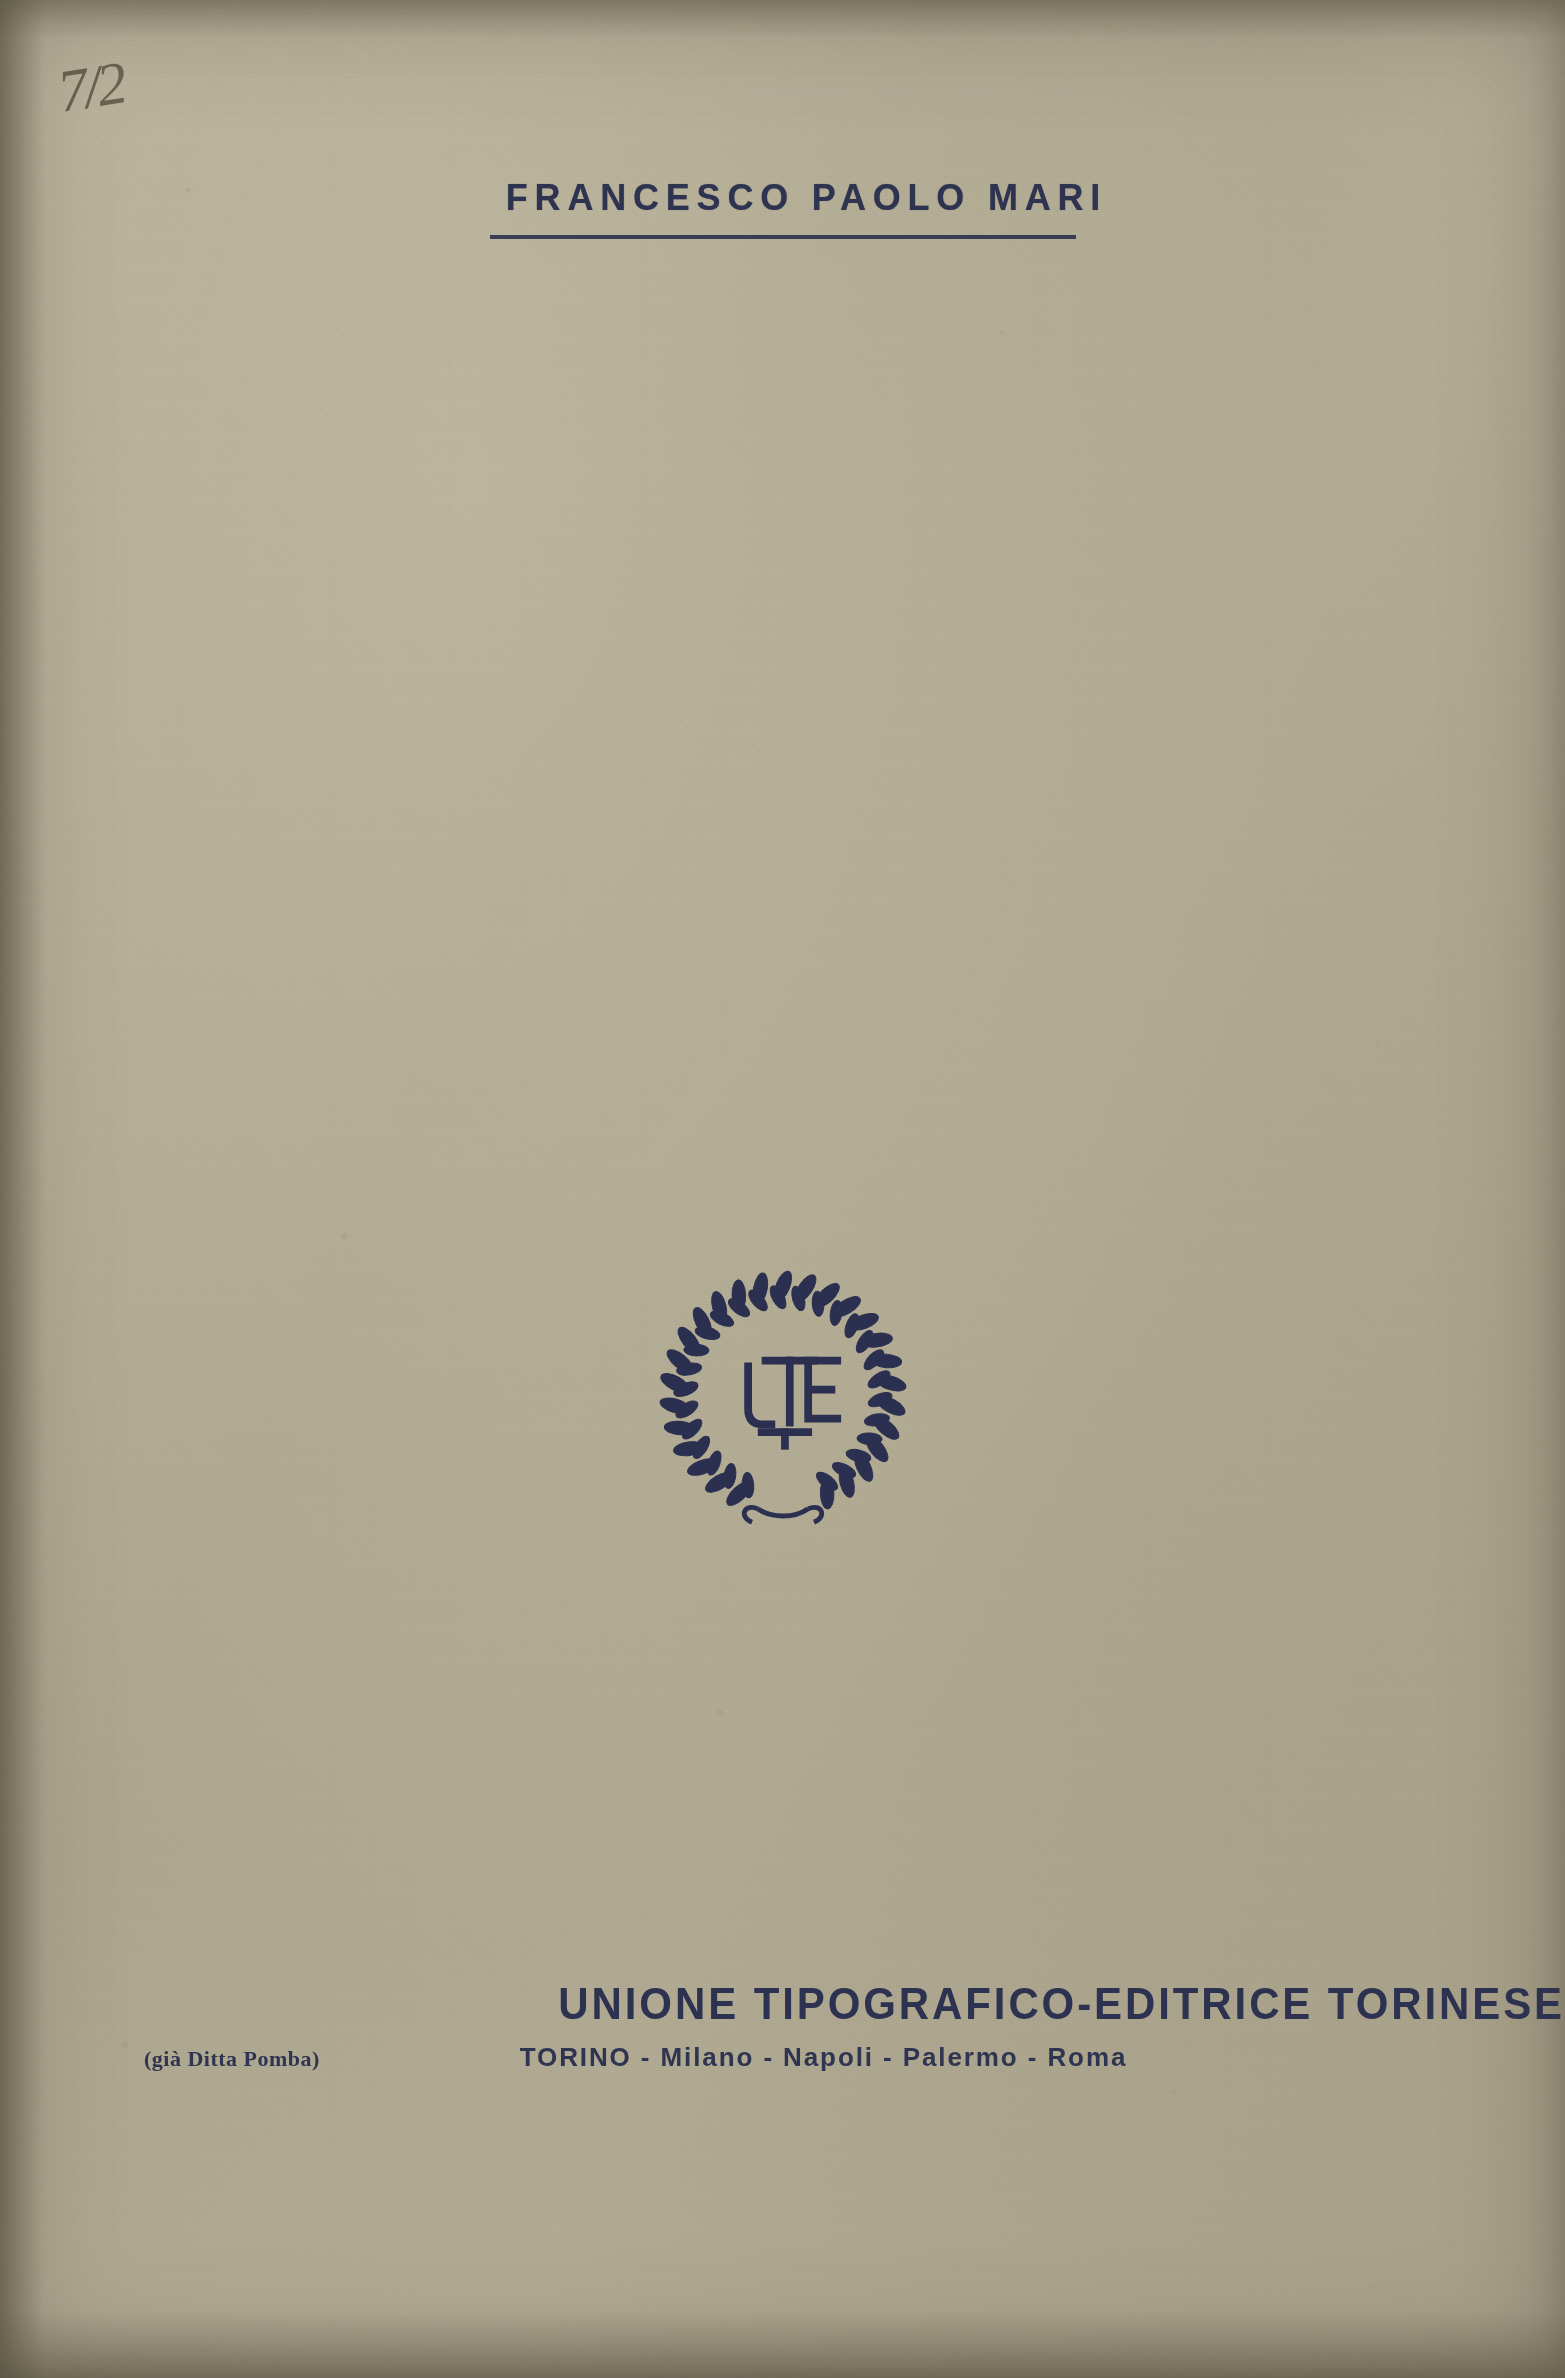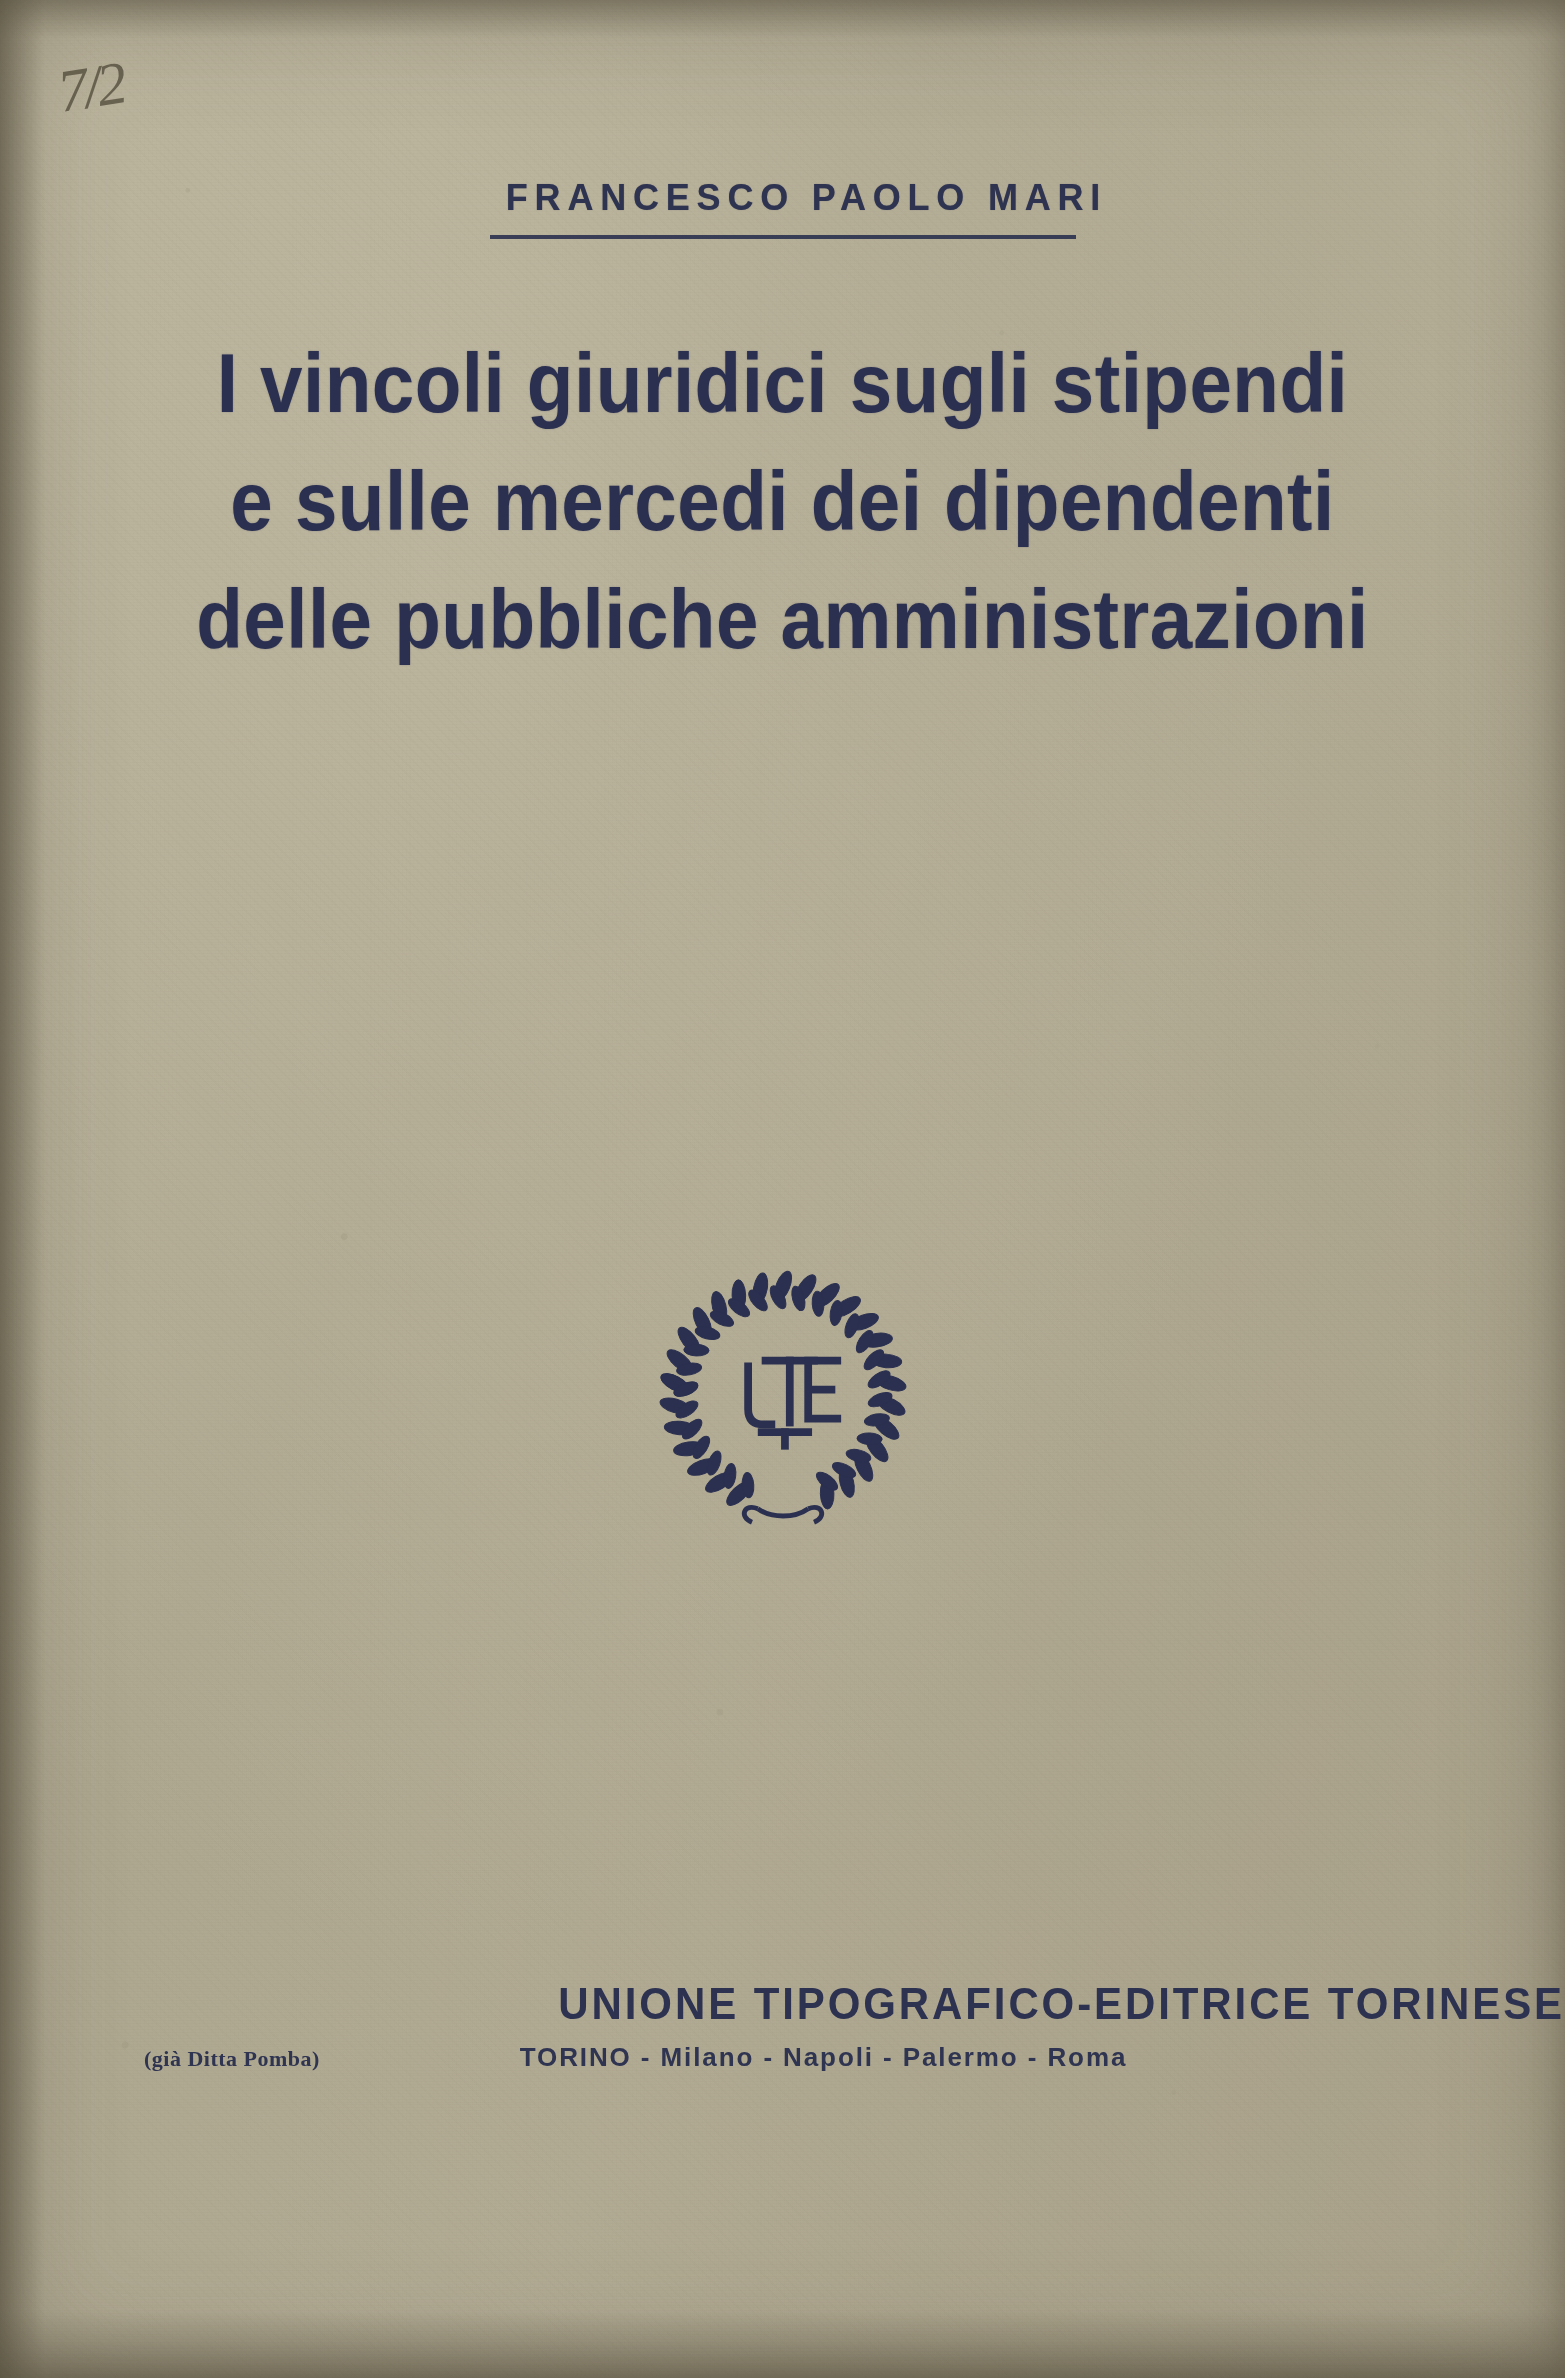--- a/index.html
+++ b/index.html
@@ -199,25 +199,20 @@
   <div class="edge-top"></div>
   <div class="edge-left"></div>
   <div class="edge-bottom"></div>
   <div class="edges"></div>
 
   <div class="pencil-mark">7/2</div>
 
   <div class="author">FRANCESCO PAOLO MARI</div>
   <div class="author-underline"></div>
 
-  <div class="title">
-    <span class="line">I vincoli giuridici sugli stipendi</span>
-    <span class="line">e sulle mercedi dei dipendenti</span>
-    <span class="line">delle pubbliche amministrazioni</span>
-  </div>
 
   <div class="emblem">
     <svg viewBox="0 0 280 290" width="272" height="281" aria-hidden="true">
       <g stroke="#2b3050" fill="#2b3050">
 
         <g id="wreath">
 
           <path d="M140 22 C 70 22 22 80 22 150 C 22 218 70 266 140 272" fill="none" stroke="#2b3050" stroke-width="3" opacity="0.0"></path>
         </g>
 

